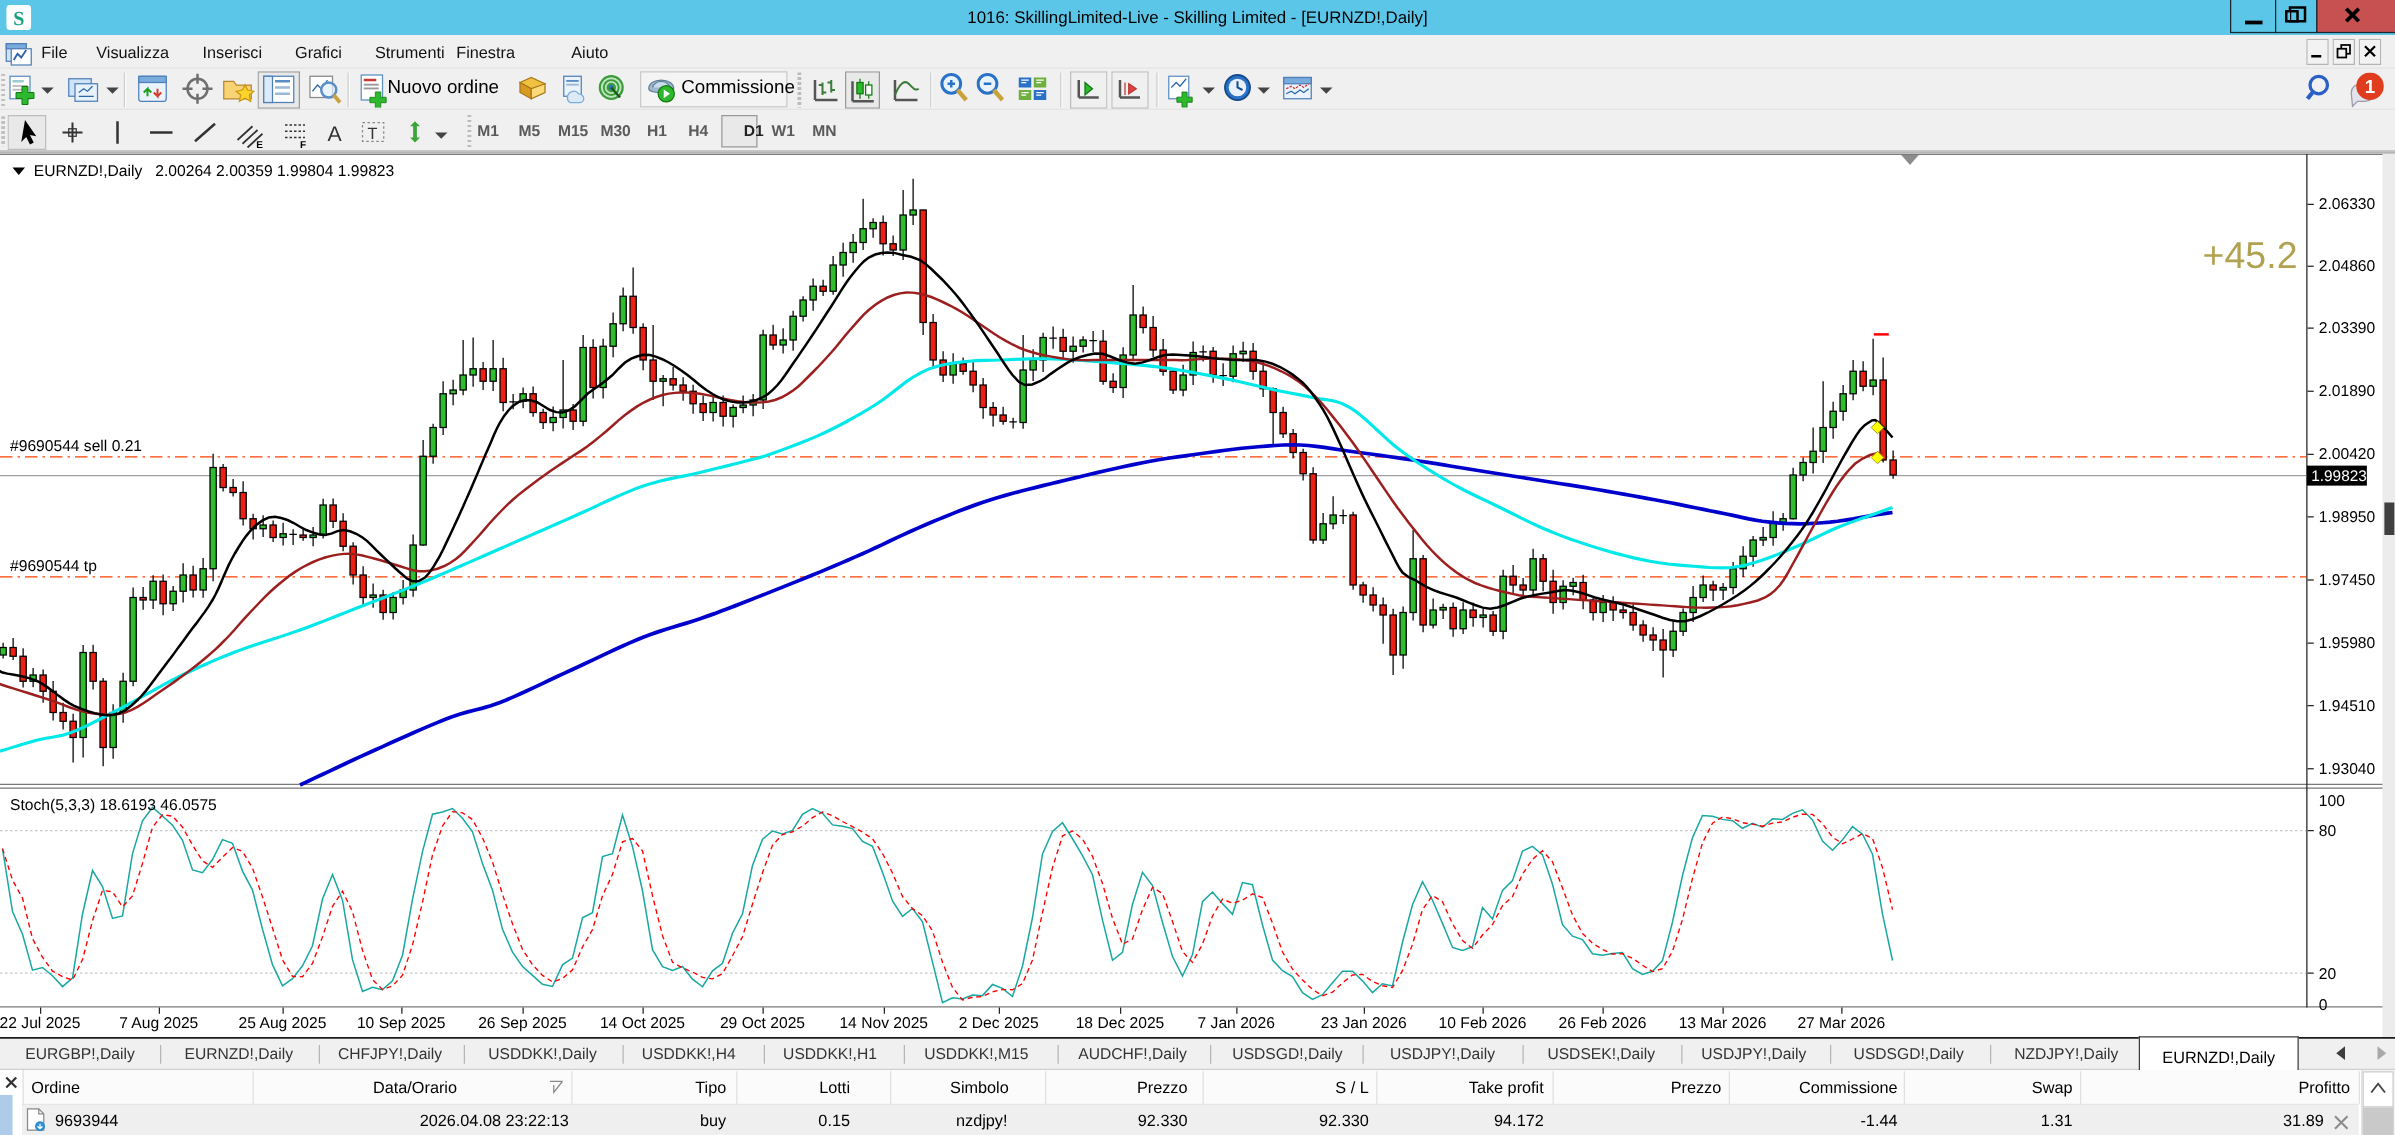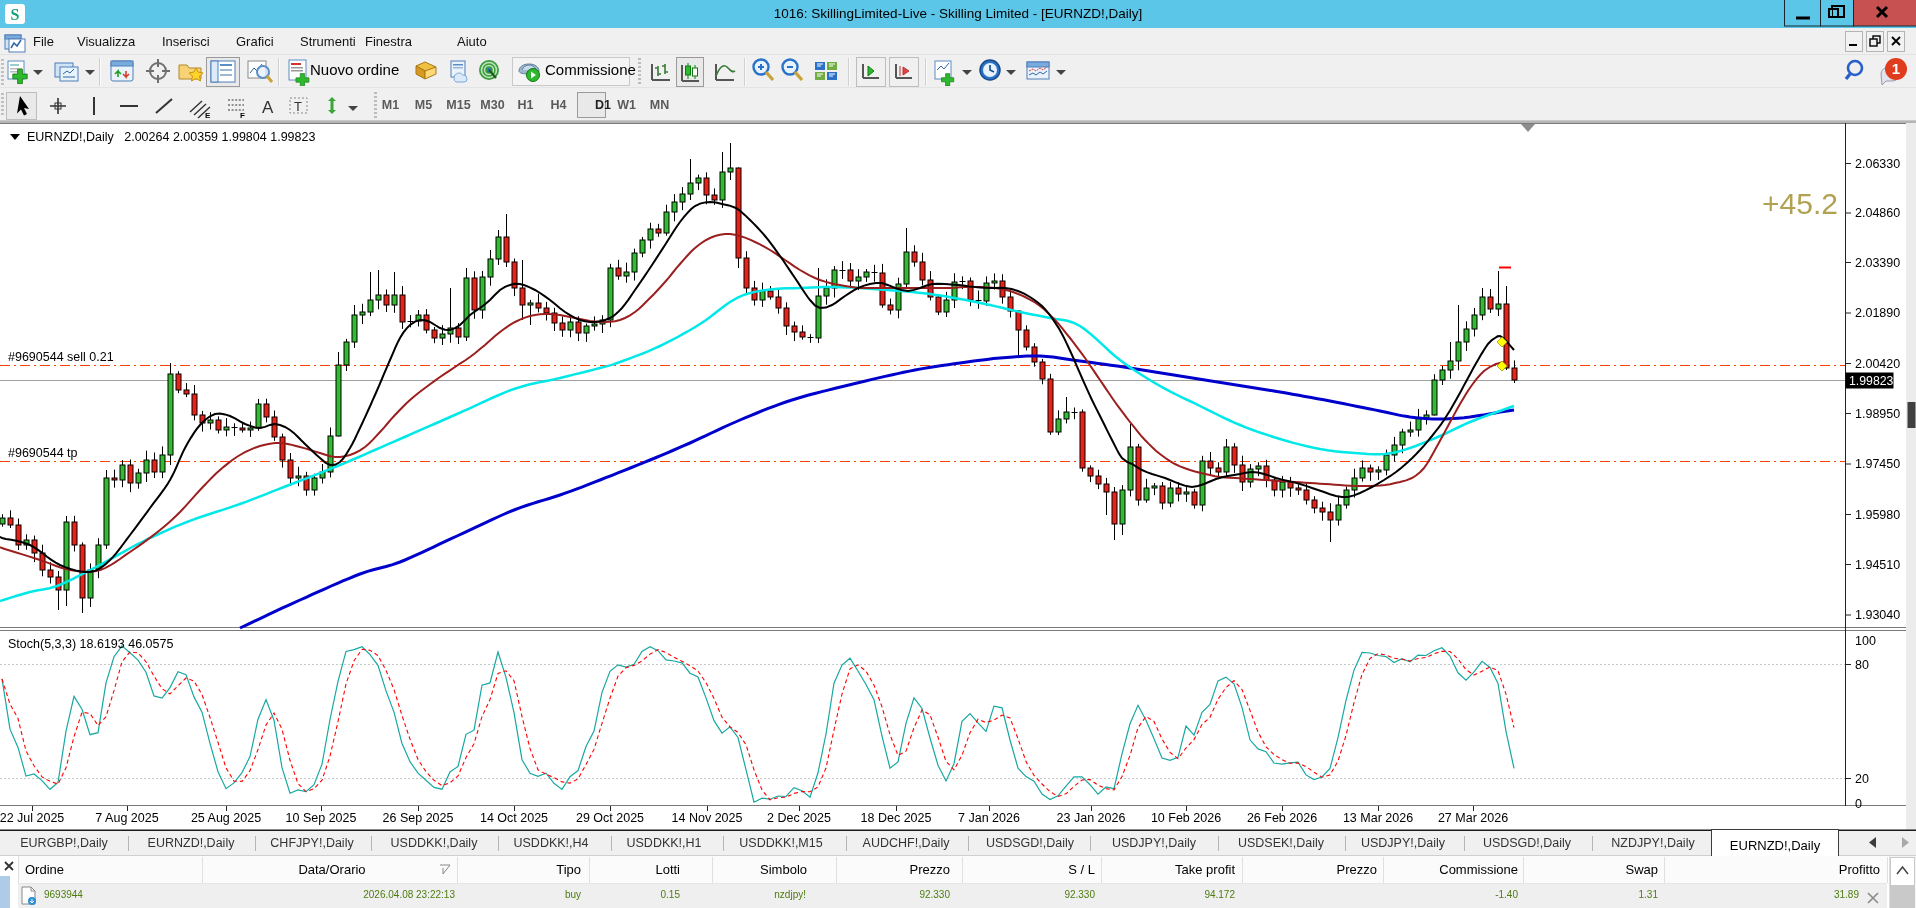--- a/index.html
+++ b/index.html
@@ -8,21 +8,21 @@
 .menubar{left:0;top:28px;width:1916px;height:27px;background:#f0f0f0;border-bottom:1px solid #e2e2e2}
 .menu{font-size:13px;color:#111;line-height:27px}
 .tb1{left:0;top:55px;width:1916px;height:33px;background:#f0f0f0;border-bottom:1px solid #e4e4e4}
 .tb2{left:0;top:88px;width:1916px;height:33px;background:#f0f0f0;border-bottom:1px solid #c9c9c9}
 .vsep{width:1px;background:#d0d0d0;box-shadow:1px 0 0 #fafafa}
 .tfbtn{font-size:12.5px;font-weight:bold;color:#5a5a5a;text-align:center}
 .tabbar{left:0;top:832px;width:1916px;height:24px;background:#f0f0f0;border-bottom:1px solid #cfcfcf}
 .tab{font-size:12.5px;color:#333;line-height:23px;position:absolute;top:0;text-align:center}
 .tabsep{position:absolute;top:4px;width:1px;height:15px;background:#b5b5b5}
 .hdr{font-size:13px;color:#000;position:absolute;top:6px}
-.cell{font-size:10px;color:#4d7c0f;position:absolute;top:5px}
+.cell{font-size:13px;color:#000000;position:absolute;top:5px}
 .colsep{position:absolute;top:2px;width:1px;height:26px;background:#e0e0e0}
 </style></head>
 <body>
 <div class="abs titlebar">
     <div class="title">1016: SkillingLimited-Live - Skilling Limited - [EURNZD!,Daily]</div>
   </div>
 <svg class="abs" style="left:5px;top:4px" width="20" height="20">
     <rect x="0" y="0" width="20" height="20" rx="3" fill="#fff"></rect>
     <text x="10" y="16" text-anchor="middle" font-size="16" font-weight="bold" fill="#14a07a" font-family="Liberation Serif,serif">S</text>
   </svg>
@@ -618,21 +618,21 @@
   </svg>
 <div class="cell" style="left:44px;top:889px">9693944</div>
 <div class="cell" style="left:235px;top:889px;width:220px;text-align:right">2026.04.08 23:22:13</div>
 <div class="cell" style="left:361px;top:889px;width:220px;text-align:right">buy</div>
 <div class="cell" style="left:460px;top:889px;width:220px;text-align:right">0.15</div>
 <div class="cell" style="left:586px;top:889px;width:220px;text-align:right">nzdjpy!</div>
 <div class="cell" style="left:730px;top:889px;width:220px;text-align:right">92.330</div>
 <div class="cell" style="left:875px;top:889px;width:220px;text-align:right">92.330</div>
 <div class="cell" style="left:1015px;top:889px;width:220px;text-align:right">94.172</div>
 <div class="cell" style="left:1157px;top:931px;width:220px;">92.724</div>
-<div class="cell" style="left:1298px;top:889px;width:220px;text-align:right">-1.40</div>
+<div class="cell" style="left:1298px;top:889px;width:220px;text-align:right">-1.44</div>
 <div class="cell" style="left:1438px;top:889px;width:220px;text-align:right">1.31</div>
 <div class="cell" style="left:1639px;top:889px;width:220px;text-align:right">31.89</div>
 <svg class="abs" style="left:1866px;top:891px" width="14" height="14">
     <path d="M2 2l10 10M12 2l-10 10" stroke="#8a8a8a" stroke-width="1.6"></path>
   </svg>
 <div class="abs" style="left:1889px;top:856px;width:27px;height:52px;background:#f4f4f4;border-left:1px solid #ddd"></div>
 <div class="abs" style="left:1890px;top:857px;width:25px;height:29px;border:1px solid #c9c9c9;background:#fff"></div>
 <svg class="abs" style="left:1891px;top:860px" width="23" height="23">
     <path d="M6 14l5.5-7 5.5 7" stroke="#444" fill="none" stroke-width="1.5"></path>
   </svg>

